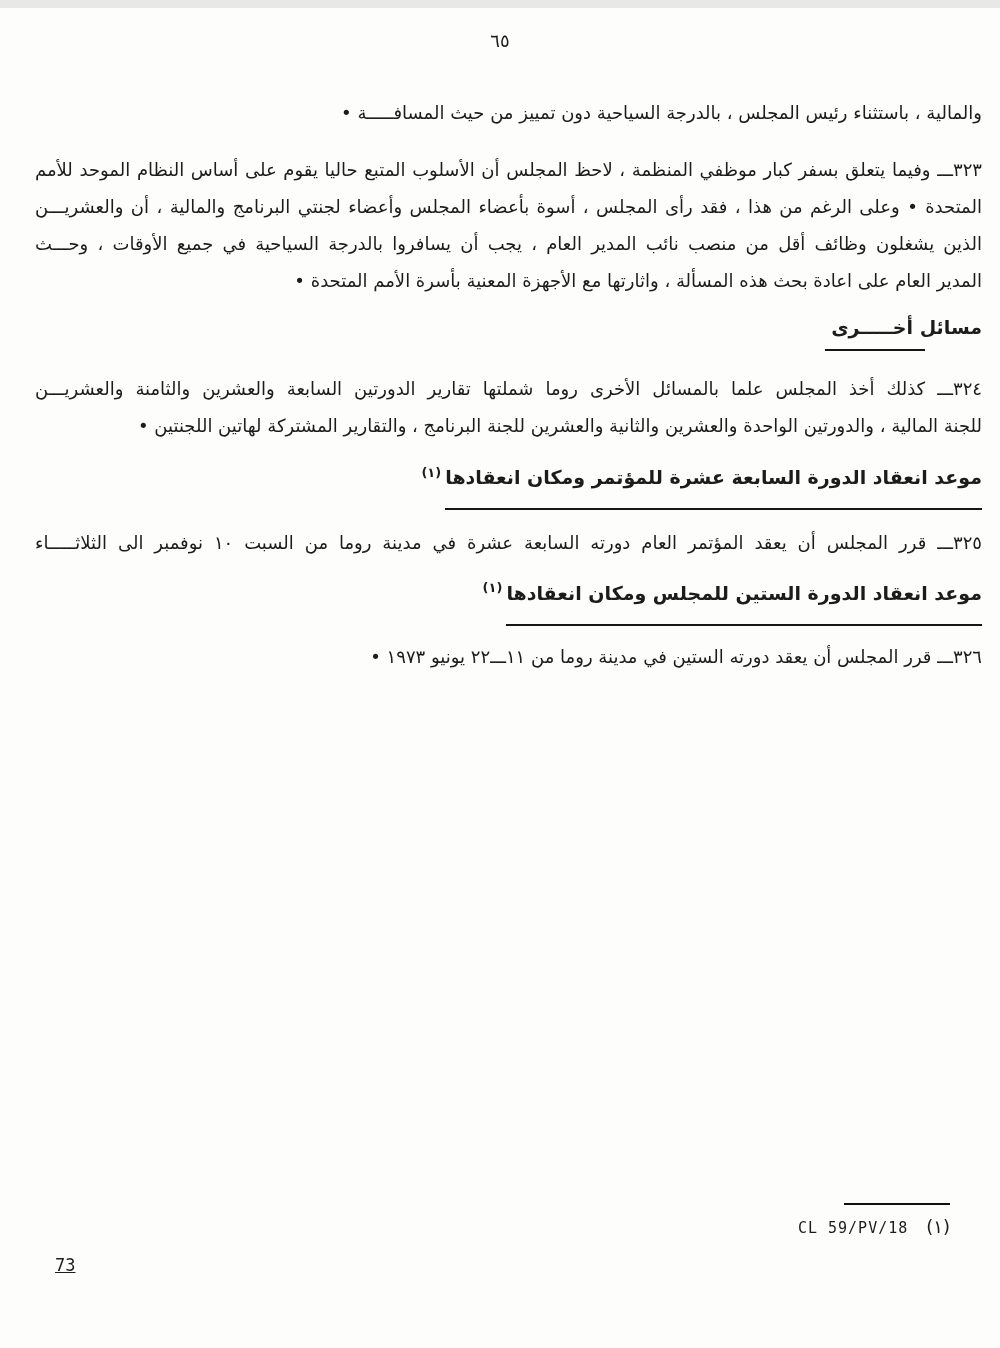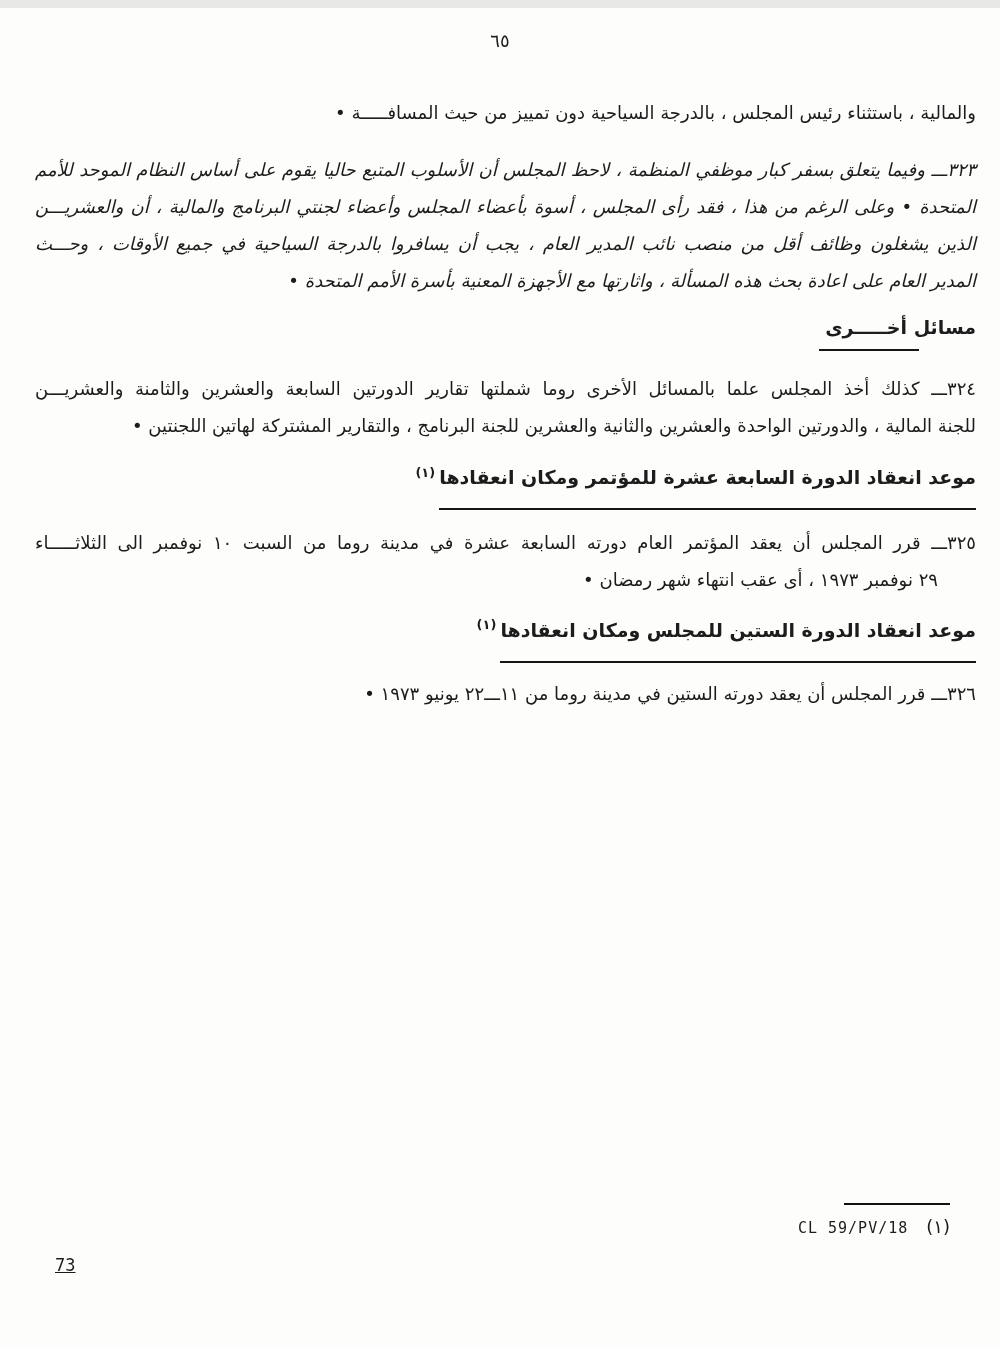--- a/index.html
+++ b/index.html
@@ -24,35 +24,35 @@
     left: 0;
     right: 0;
     text-align: center;
     font-size: 18px;
     letter-spacing: 2px;
   }
   
   .content {
     position: absolute;
     top: 86px;
-    right: 24px;
+    right: 18px;
     left: 35px;
     direction: rtl;
     font-size: 18px;
     line-height: 37px;
     text-align: right;
   }
   .line { white-space: nowrap; }
   .wrapline { white-space: normal; }
   .just {
     white-space: normal;
     text-align: justify;
     text-align-last: justify;
   }
-  .para-323 { margin-top: 20px; font-style: italic; }
+  .para-323 { margin-top: 20px; }
   .para-324 { margin-top: 24px; }
   .para-325 { margin-top: 14px; }
   .para-326 { margin-top: 12px; text-align: right; }
   .p325-l2 { padding-left: 0; padding-right: 38px; }
 
   
   .heading-row { margin-top: 10px; }
   .heading-row.h2 { margin-top: 14px; }
   .heading-row.h3 { margin-top: 12px; }
   .heading-wrap {
@@ -149,21 +149,20 @@
     </div>
 
     <div class="heading-row h2">
       <span class="heading-wrap underline-full">
         <span class="heading-text">موعد انعقاد الدورة السابعة عشرة للمؤتمر ومكان انعقادها</span><span class="fn-sup">(١)</span>
       </span>
     </div>
 
     <div class="para-325">
       <div class="just">٣٢٥ـــ  قرر المجلس أن يعقد المؤتمر العام دورته السابعة عشرة في مدينة روما من السبت ١٠ نوفمبر الى الثلاثـــــاء</div>
-      <div class="wrapline p325-l2">٢٩ نوفمبر ١٩٧٣ ، أى عقب انتهاء شهر رمضان •</div>
     </div>
 
     <div class="heading-row h3">
       <span class="heading-wrap underline-full">
         <span class="heading-text">موعد انعقاد الدورة الستين للمجلس ومكان انعقادها</span><span class="fn-sup">(١)</span>
       </span>
     </div>
 
     <div class="para-326">
       <div class="wrapline">٣٢٦ـــ  قرر المجلس أن يعقد دورته الستين في مدينة روما من ١١ـــ٢٢ يونيو ١٩٧٣ •</div>

